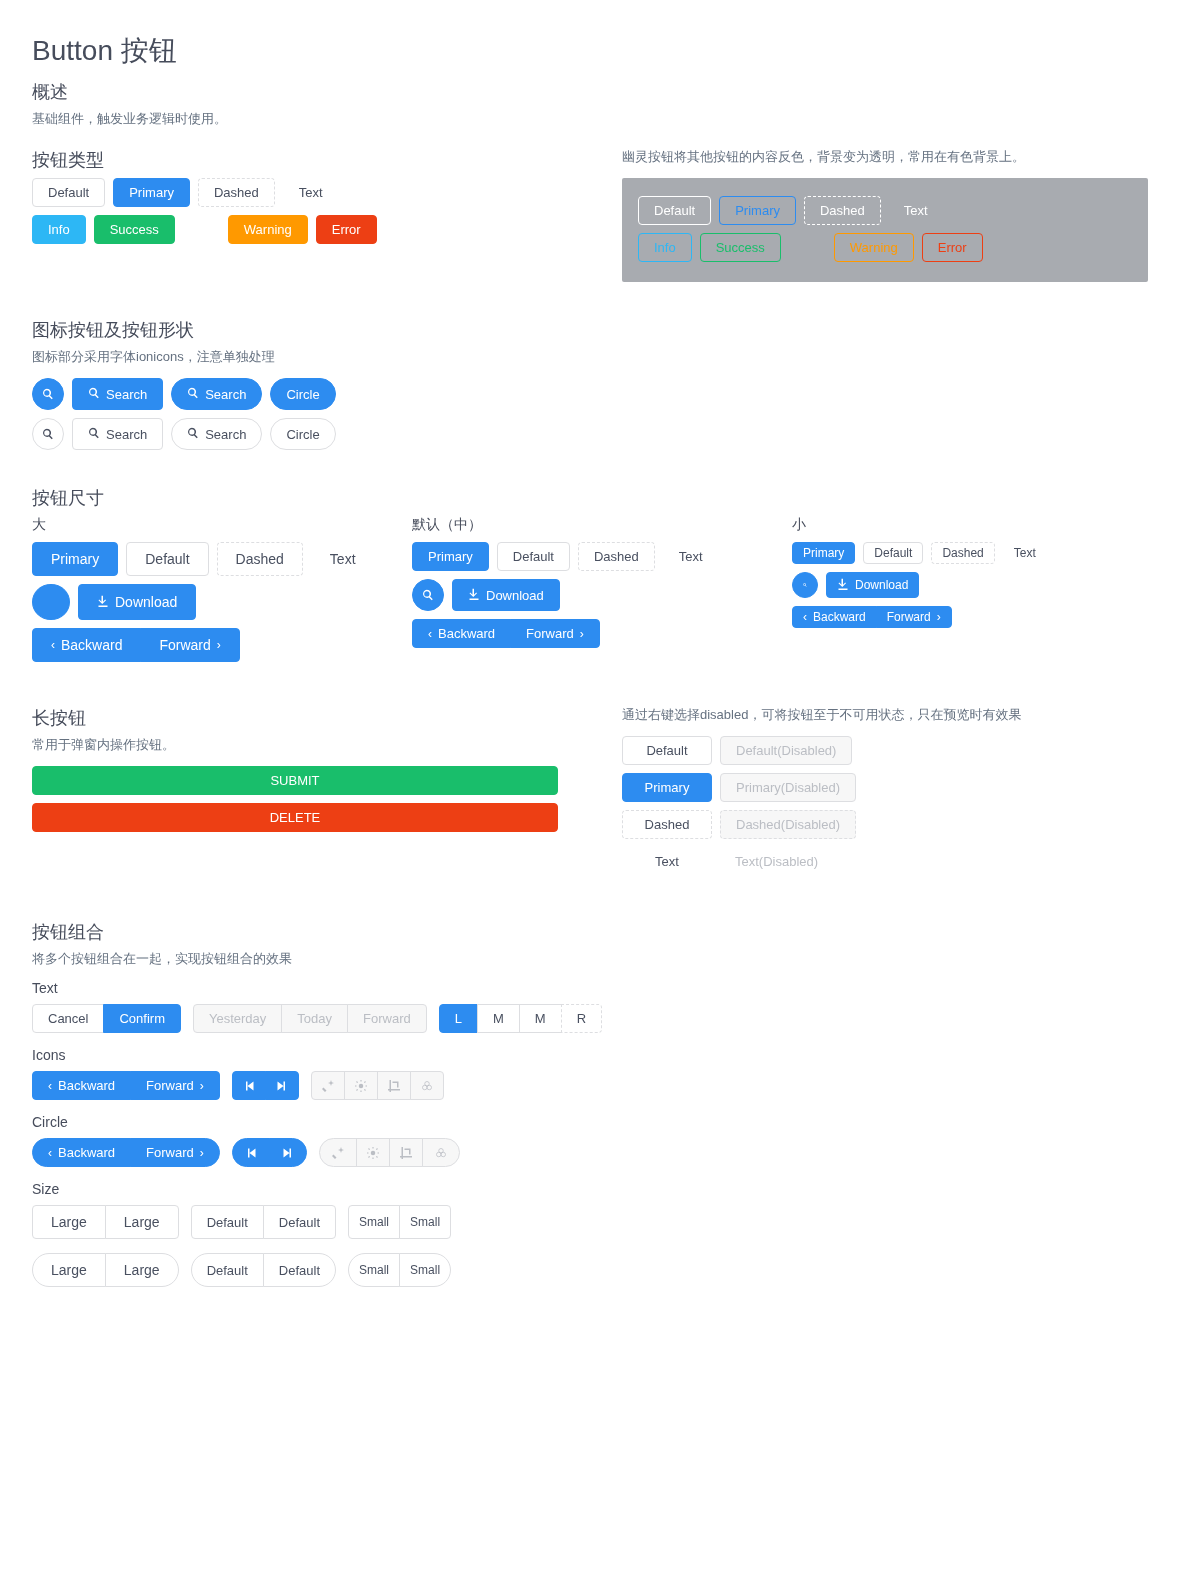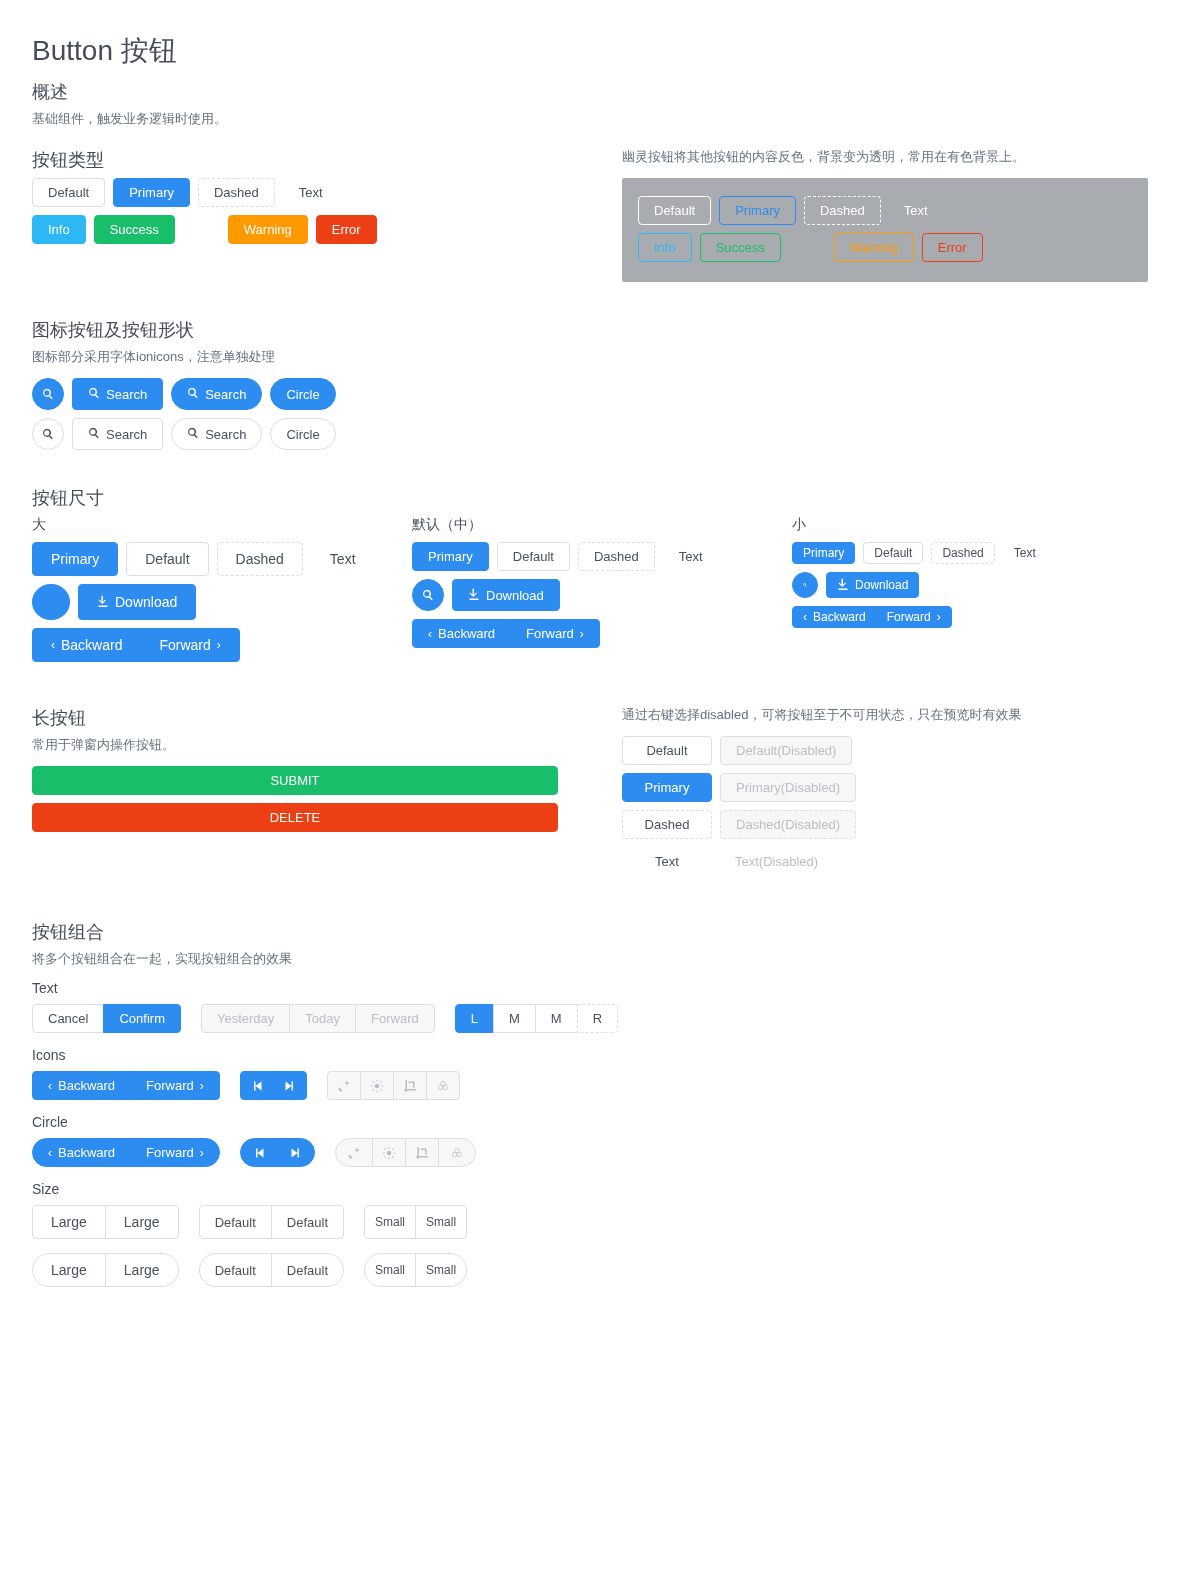--- a/index.html
+++ b/index.html
@@ -44,21 +44,21 @@
 .btn .ico:only-child { margin: 0; }
 .ghost-bg { background: #a8abb0; padding: 18px 16px 12px; border-radius: 2px; }
 .row3 { display: flex; gap: 24px; }
 .row3 .c { flex: 1; }
 .group { display: inline-flex; }
 .group .btn { border-radius: 0; margin-right: -1px; }
 .group .btn:first-child { border-radius: 4px 0 0 4px; }
 .group .btn:last-child { border-radius: 0 4px 4px 0; margin-right: 0; }
 .group.circle .btn:first-child { border-radius: 32px 0 0 32px; }
 .group.circle .btn:last-child { border-radius: 0 32px 32px 0; }
-.groups-row { display: flex; gap: 20px; margin-bottom: 14px; flex-wrap: wrap; }
+.groups-row { display: flex; gap: 12px; margin-bottom: 14px; flex-wrap: wrap; }
 .label-sm { font-size: 14px; color: #464c5b; margin-bottom: 8px; }
 svg { width: 12px; height: 12px; }
 .btn svg { fill: currentColor; }
 </style>
 </head>
 <body>
 
 <h1>Button 按钮</h1>
 
 <h2>概述</h2>

